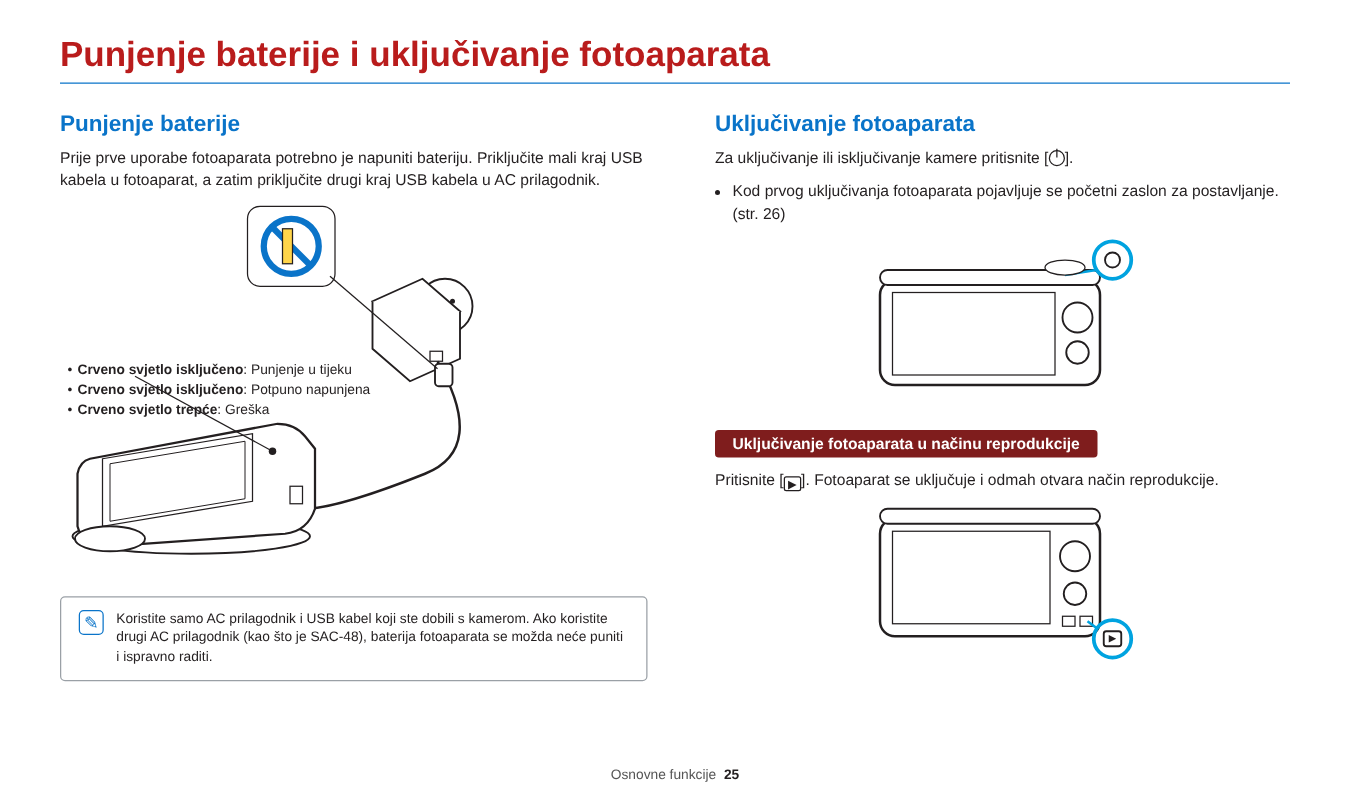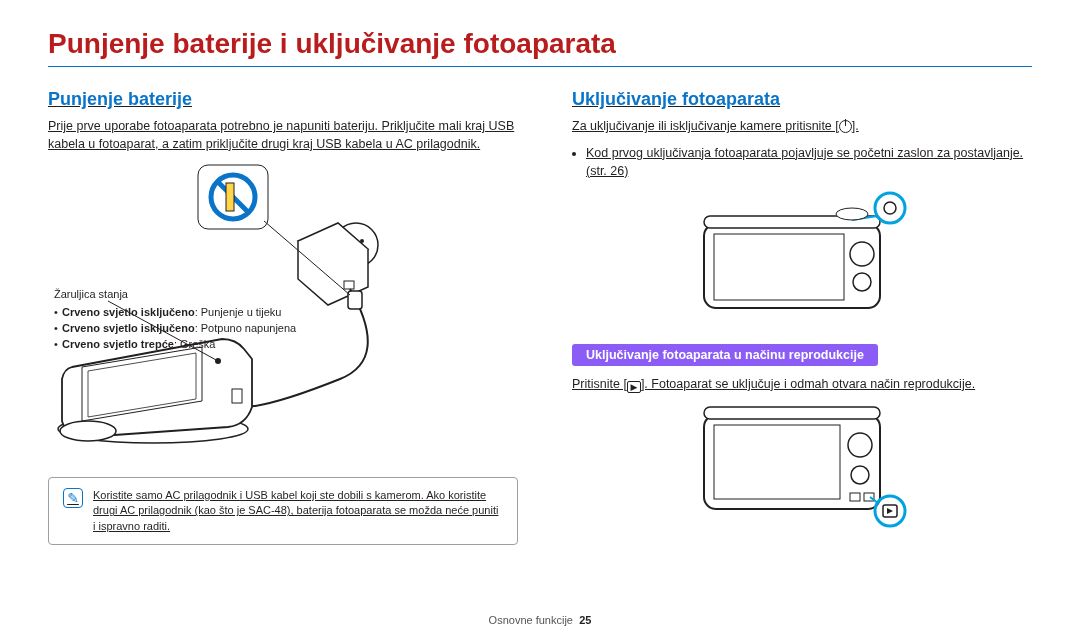--- a/index.html
+++ b/index.html
@@ -16,21 +16,20 @@
     color: #b91c1c;
     font-size: 28px;
     font-weight: 600;
     border-bottom: 1px solid #0a74c9;
     padding-bottom: 6px;
     margin-bottom: 22px;
   }
   .columns {
     display: flex;
     gap: 54px;
-    text-decoration: underline;
   }
   .col { flex: 1; }
   .section-heading {
     color: #0a74c9;
     font-size: 18px;
     font-weight: 600;
     margin-bottom: 8px;
   }
   .body-text {
     font-size: 12.5px;
@@ -64,21 +63,21 @@
     line-height: 1.45;
     max-width: 250px;
   }
   .led-label ul { list-style: none; margin-top: 2px; }
   .led-label li { padding-left: 8px; position: relative; }
   .led-label li::before { content: "•"; position: absolute; left: 0; }
   .bold { font-weight: 700; }
   .bullet-list { font-size: 12.5px; line-height: 1.45; margin-left: 14px; margin-bottom: 10px; }
   .bullet-list li { margin-bottom: 2px; }
   .pill {
-    background: #8b5cf6;
+    background: #7f1d1d;
     color: #fff;
     font-size: 12.5px;
     font-weight: 600;
     padding: 4px 14px;
     border-radius: 3px;
     display: inline-block;
     margin: 6px 0 10px 0;
   }
   .inline-icon {
     display: inline-block;
@@ -177,21 +176,20 @@
 
         <ellipse cx="40" cy="270" rx="28" ry="10" fill="#fff" stroke="#231f20" stroke-width="1.5"></ellipse>
 
         <rect x="184" y="228" width="10" height="14" fill="#fff" stroke="#231f20"></rect>
 
         <circle cx="170" cy="200" r="3" fill="#231f20"></circle>
         <line x1="170" y1="200" x2="60" y2="140" stroke="#231f20"></line>
       </svg>
 
       <div class="led-label">
-        <div>Žaruljica stanja</div>
         <ul>
           <li><span class="bold">Crveno svjetlo isključeno</span><span>: Punjenje u tijeku</span></li>
           <li><span class="bold">Crveno svjetlo isključeno</span><span>: Potpuno napunjena</span></li>
           <li><span class="bold">Crveno svjetlo trepće</span><span>: Greška</span></li>
         </ul>
       </div>
     </div>
 
     <div class="note-box">
       <div class="note-icon">✎</div>

